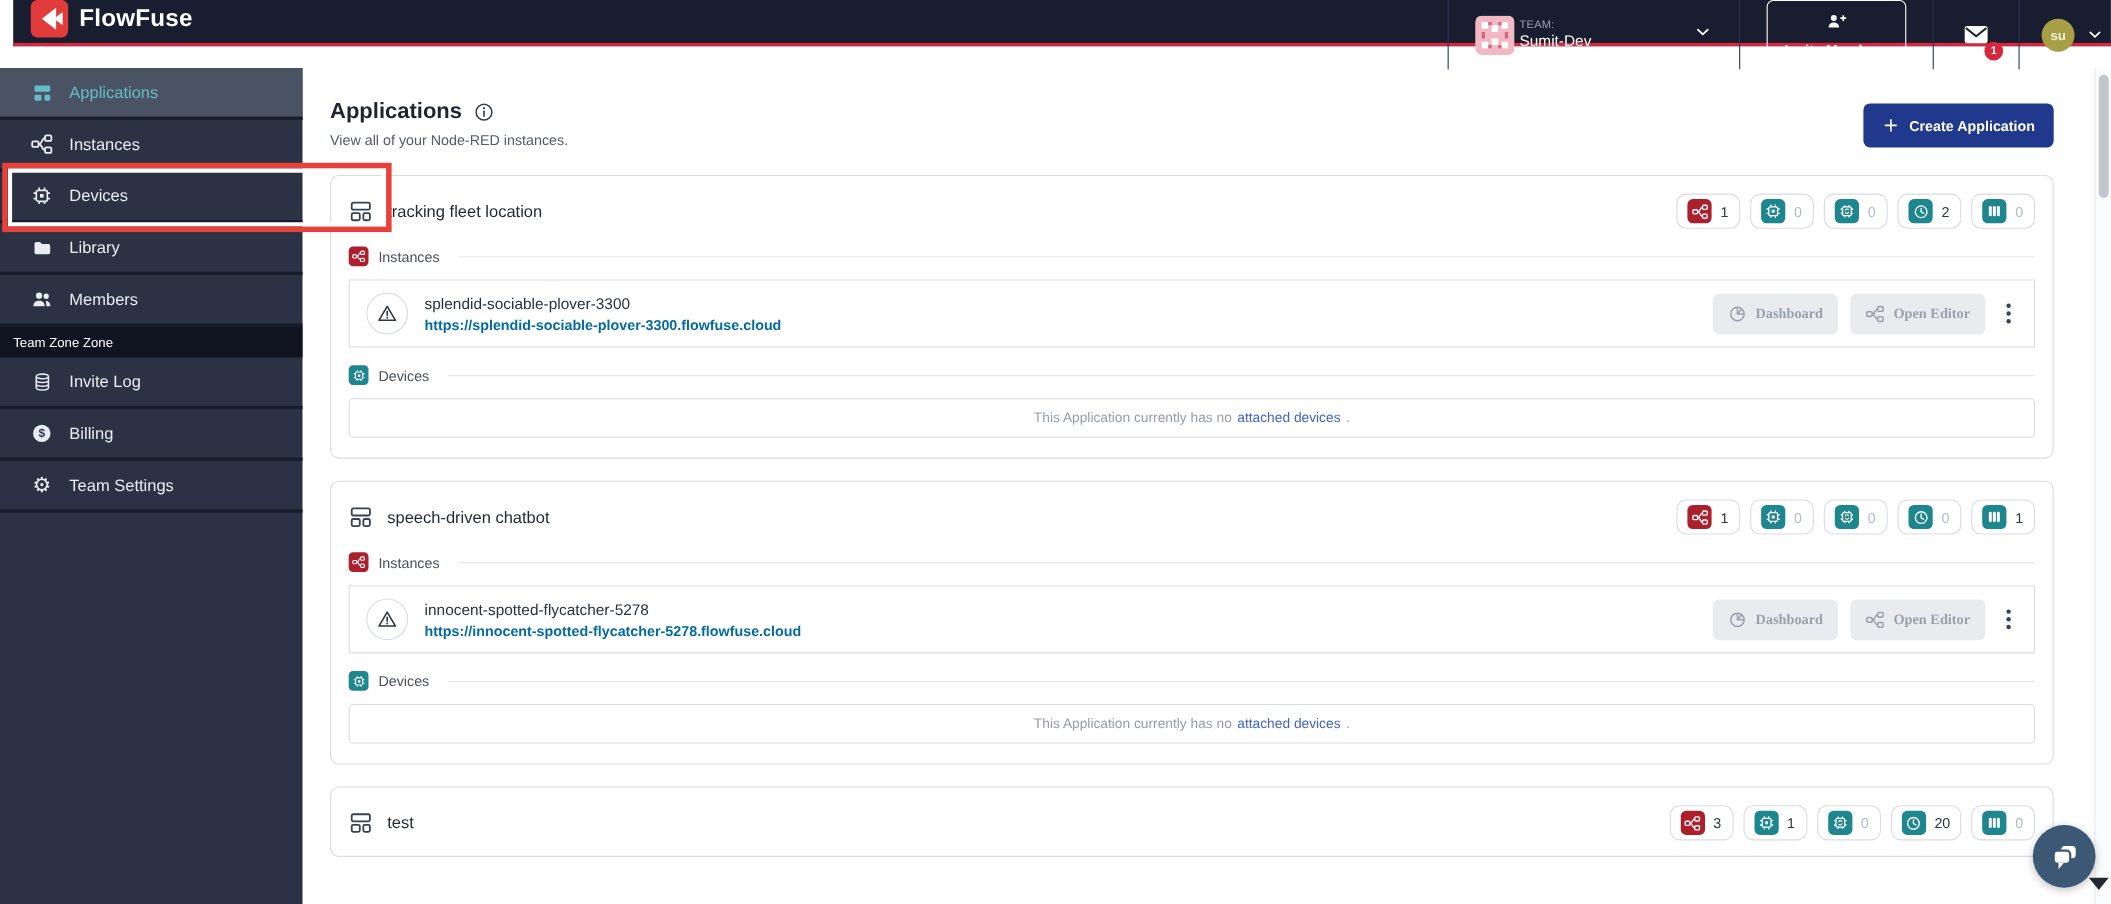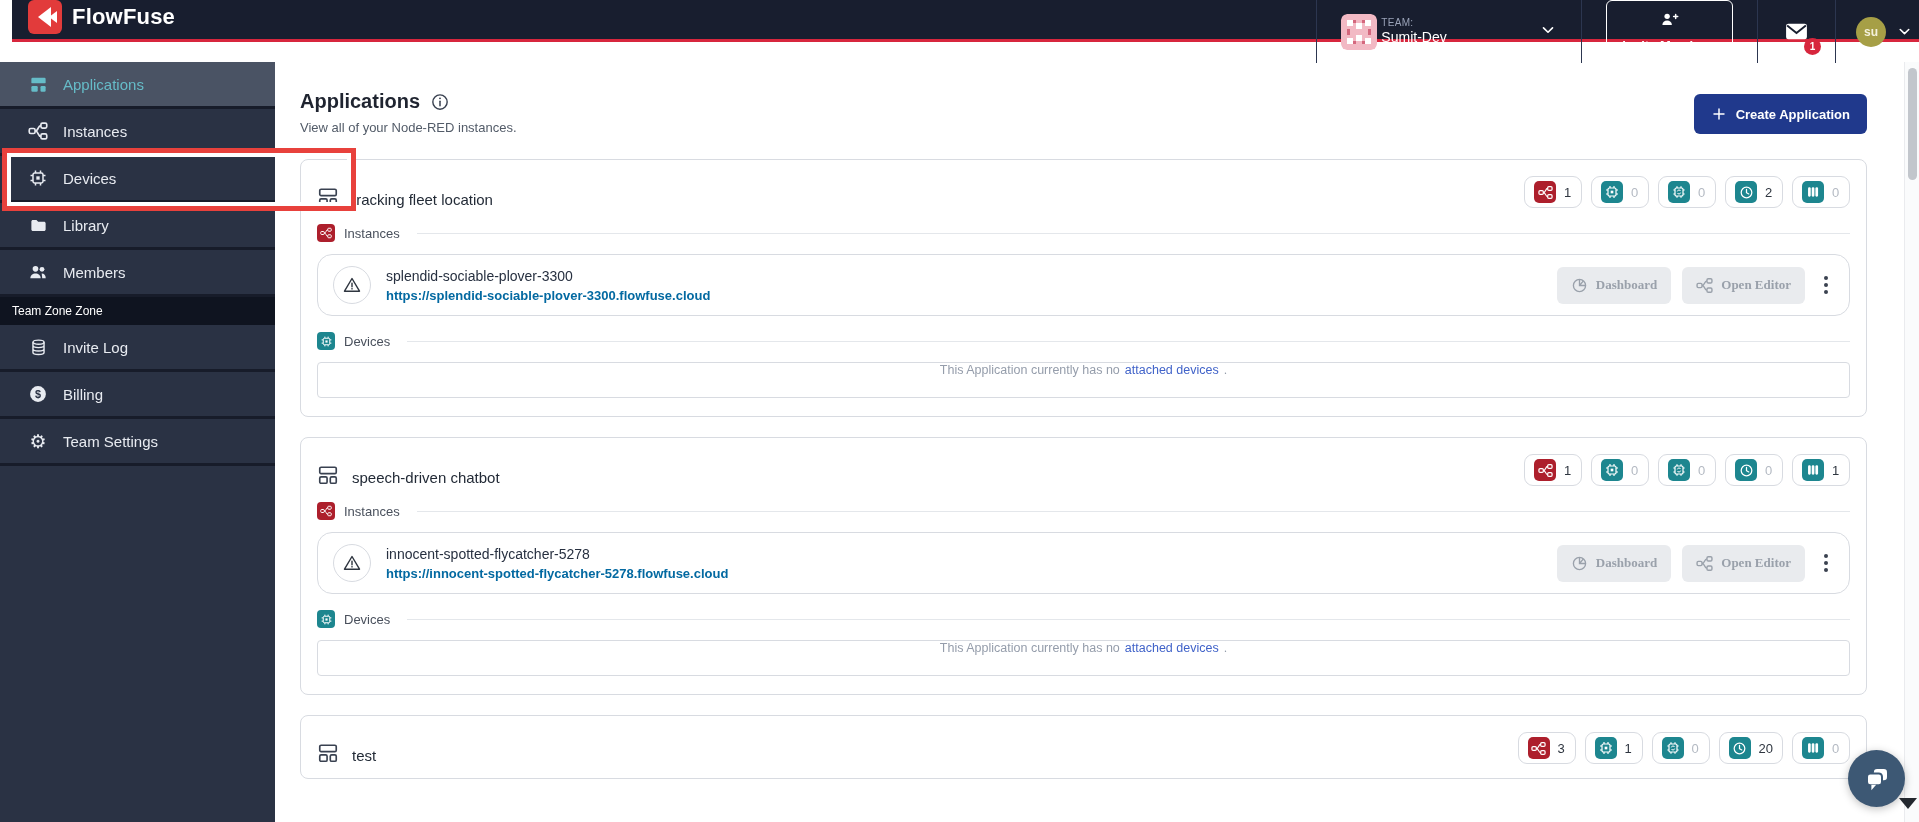--- a/index.html
+++ b/index.html
@@ -53,50 +53,50 @@
   .create-btn { background:#20398c; color:#fff; border:none; border-radius:6px; font-size:13px; font-weight:bold;
     display:flex; align-items:center; gap:9px; padding:0 17px; height:40px; margin-top:4px; cursor:pointer;
     font-family:inherit; }
 
   .search-box { display:flex; align-items:center; gap:11px; border:1px solid #d5d9df; border-radius:6px;
     height:42px; padding:0 14px; margin-bottom:24px; background:#fff; }
   .search-box input { border:none; outline:none; flex:1; font-size:14px; color:#333; font-family:inherit; }
   .search-box input::placeholder { color:#a4abb6; }
 
   .card { border:1px solid #d8dbe1; border-radius:8px; margin-bottom:20px; background:#fff; }
-  .card-header { display:flex; align-items:flex-end; gap:13px; padding:16px 16px 14px; }
+  .card-header { display:flex; align-items:center; gap:13px; padding:16px 16px 14px; }
   .app-name { font-size:15px; color:#232b37; }
   .badges { margin-left:auto; display:flex; gap:9px; }
   .badge { display:flex; align-items:center; gap:8px; border:1px solid #d8dbe1; border-radius:9px;
     padding:4px 9px; background:#fff; cursor:pointer; }
   .badge-ic { width:22px; height:22px; border-radius:5px; display:flex; align-items:center; justify-content:center; color:#fff; }
   .bg-red { background:#ad1f2c; }
   .bg-teal { background:#1d868f; }
   .badge-count { font-size:13px; color:#2f3640; min-width:8px; }
   .badge-count.muted { color:#b4bac3; }
 
   .card-body { padding:0 16px 18px; }
   .section-row { display:flex; align-items:center; gap:9px; margin:2px 0 12px; }
   .section-ic { width:18px; height:18px; border-radius:4px; display:flex; align-items:center; justify-content:center; color:#fff; }
   .section-label { font-size:13px; color:#49505c; }
   .section-rule { flex:1; height:1px; background:#e4e7eb; margin-left:8px; }
 
-  .instance-row { border:1px solid #d8dbe1; border-radius:15px; display:flex; align-items:center;
+  .instance-row { border:1px solid #d8dbe1; border-radius:1px; display:flex; align-items:center;
     gap:15px; padding:11px 15px; margin-bottom:16px; }
   .status-circle { width:38px; height:38px; border-radius:50%; border:1px solid #d8dbe1; display:flex;
     align-items:center; justify-content:center; flex:0 0 auto; }
   .inst-name { font-size:14px; color:#273040; }
   .inst-url { font-size:13px; color:#0369a1; margin-top:4px;font-weight:bold; }
   .inst-actions { margin-left:auto; display:flex; align-items:center; gap:11px; }
   .ghost-btn { background:#e9ebee; color:#9aa1ab; border:none; border-radius:6px; font-size:13px; font-weight:bold;
     display:flex; align-items:center; gap:8px; padding:10px 14px; font-family:Liberation Serif, serif; cursor:default; }
   .kebab { display:flex; flex-direction:column; gap:3px; padding:4px 6px; cursor:pointer; margin-left:2px; }
   .kebab span { width:4px; height:4px; border-radius:50%; background:#3a4250; }
 
-  .empty-box { border:1px solid #d8dbe1; border-radius:4px; height:36px; display:flex; 
+  .empty-box { border:1px solid #d8dbe1; border-radius:4px; height:36px; display:flex; align-items:center;
     justify-content:center; gap:5px; font-size:12.5px; color:#959dab; }
   .empty-box a { color:#4163c9; text-decoration:none; cursor:pointer; }
 
   
   .scrollbar { position:absolute; top:62px; right:0; bottom:0; width:15px; background:#fafbfc;
     border-left:1px solid #eaebee; z-index:35; }
   .scroll-thumb { position:absolute; top:6px; left:3px; width:9px; height:112px; background:#c2c6cc; border-radius:5px; }
 
   
   .chat-fab { position:absolute; left:1848px; top:750px; width:57px; height:57px; border-radius:50%;

